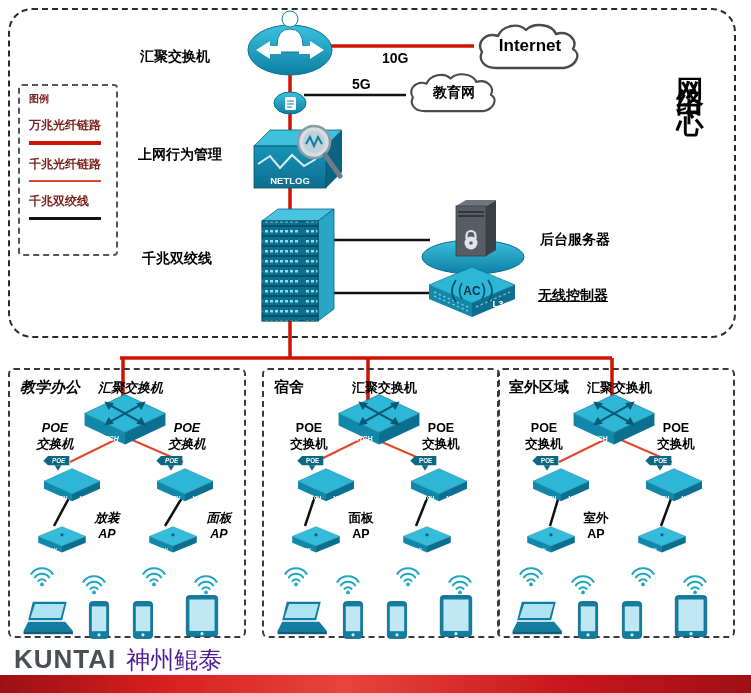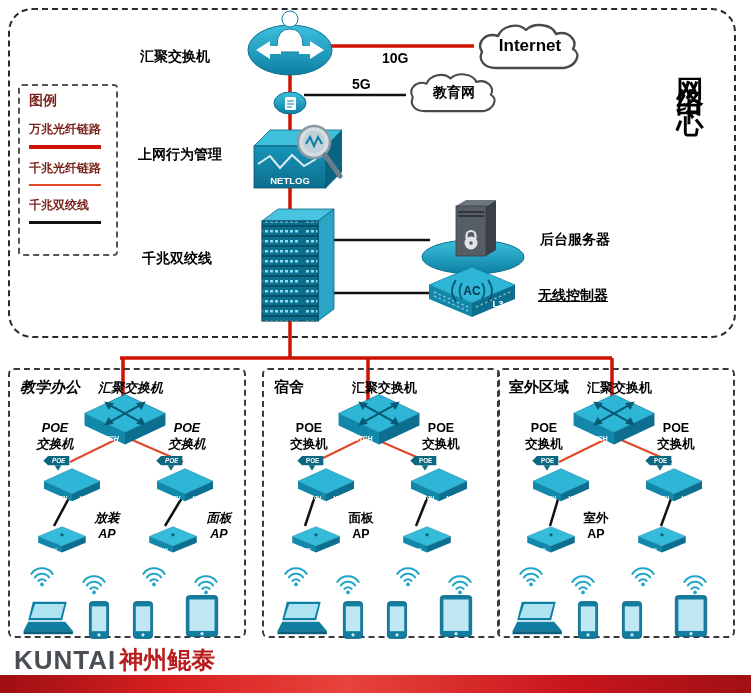--- a/index.html
+++ b/index.html
@@ -8,21 +8,21 @@
   svg text{font-family:"Liberation Sans",sans-serif;}
   .wires{position:absolute;left:0;top:0;pointer-events:none;}
   .w10g path{stroke:#cf1300;stroke-width:3.5;fill:none;}
   .w1g path{stroke:#e0482a;stroke-width:2;fill:none;}
   .wtp path{stroke:#111;stroke-width:2.5;fill:none;}
   .nc-box{position:absolute;left:8px;top:8px;width:728px;height:330px;border:2px dashed #2b2b2b;border-radius:24px;box-sizing:border-box;}
   .nc-title{position:absolute;left:672px;top:56px;writing-mode:vertical-rl;font-size:27px;font-weight:bold;letter-spacing:10px;color:#000;}
   .lbl{position:absolute;font-weight:bold;color:#000;font-size:14px;}
   
   .legend{position:absolute;left:18px;top:84px;width:100px;height:172px;border:2px dashed #555;border-radius:4px;box-sizing:border-box;padding:6px 9px;}
-  .legend .ttl{font-size:14px;font-weight:bold;color:#7a231d;}
+  .legend .ttl{font-size:10px;font-weight:bold;color:#7a231d;}
   .legend .item{margin-top:11px;}
   .legend .item.gap{}
   .legend .item .txt{font-size:12px;font-weight:bold;color:#7a231d;white-space:nowrap;}
   .legend .ln{width:72px;margin-top:7px;}
   .ln-10g{height:4px;background:#cf1300;}
   .ln-1g{height:2px;background:#e0482a;}
   .ln-tp{height:3px;background:#111;}
   
   .gw{left:245px;top:4px;width:90px;height:115px;}
   .cloud-inet{left:464px;top:20px;width:132px;height:56px;}
@@ -46,23 +46,23 @@
   .z-ap-r{left:136px;top:152px;width:54px;height:32px;}
   .z-ap-lbl-l{left:72px;top:140px;width:50px;}
   .z-ap-lbl-r{left:184px;top:140px;width:50px;}
   .z-wifi{width:36px;height:26px;}
   .zw1{left:14px;top:192px;} .zw2{left:66px;top:200px;} .zw3{left:126px;top:192px;} .zw4{left:178px;top:200px;}
   .z-laptop{left:12px;top:228px;width:54px;height:40px;}
   .z-phone1{left:76px;top:230px;width:26px;height:40px;}
   .z-phone2{left:120px;top:230px;width:26px;height:40px;}
   .z-tablet{left:172px;top:224px;width:40px;height:44px;}
   
-  .footer-logo{position:absolute;left:14px;top:644px;display:flex;align-items:center;gap:3px;}
+  .footer-logo{position:absolute;left:14px;top:644px;display:flex;align-items:flex-start;gap:10px;}
   .footer-logo .en{font-size:26px;font-weight:800;color:#494f55;letter-spacing:1px;}
-  .footer-logo .cn{font-size:24px;font-weight:bold;color:#b91c1c;}
+  .footer-logo .cn{font-size:24px;font-weight:normal;color:#4c1d95;}
   .footer-bar{position:absolute;left:0;top:675px;width:751px;height:18px;background:linear-gradient(90deg,#9e0f14,#d6201f 22%,#e8433c 46%,#c8161c 76%,#a01015);}
   .sprite{position:absolute;width:0;height:0;overflow:hidden;}
 </style>
 </head>
 <body>
 
 <svg class="sprite" aria-hidden="true">
   <defs>
     <linearGradient id="gTeal" x1="0" y1="0" x2="0" y2="1">
       <stop offset="0" stop-color="#3cc1de"></stop>

